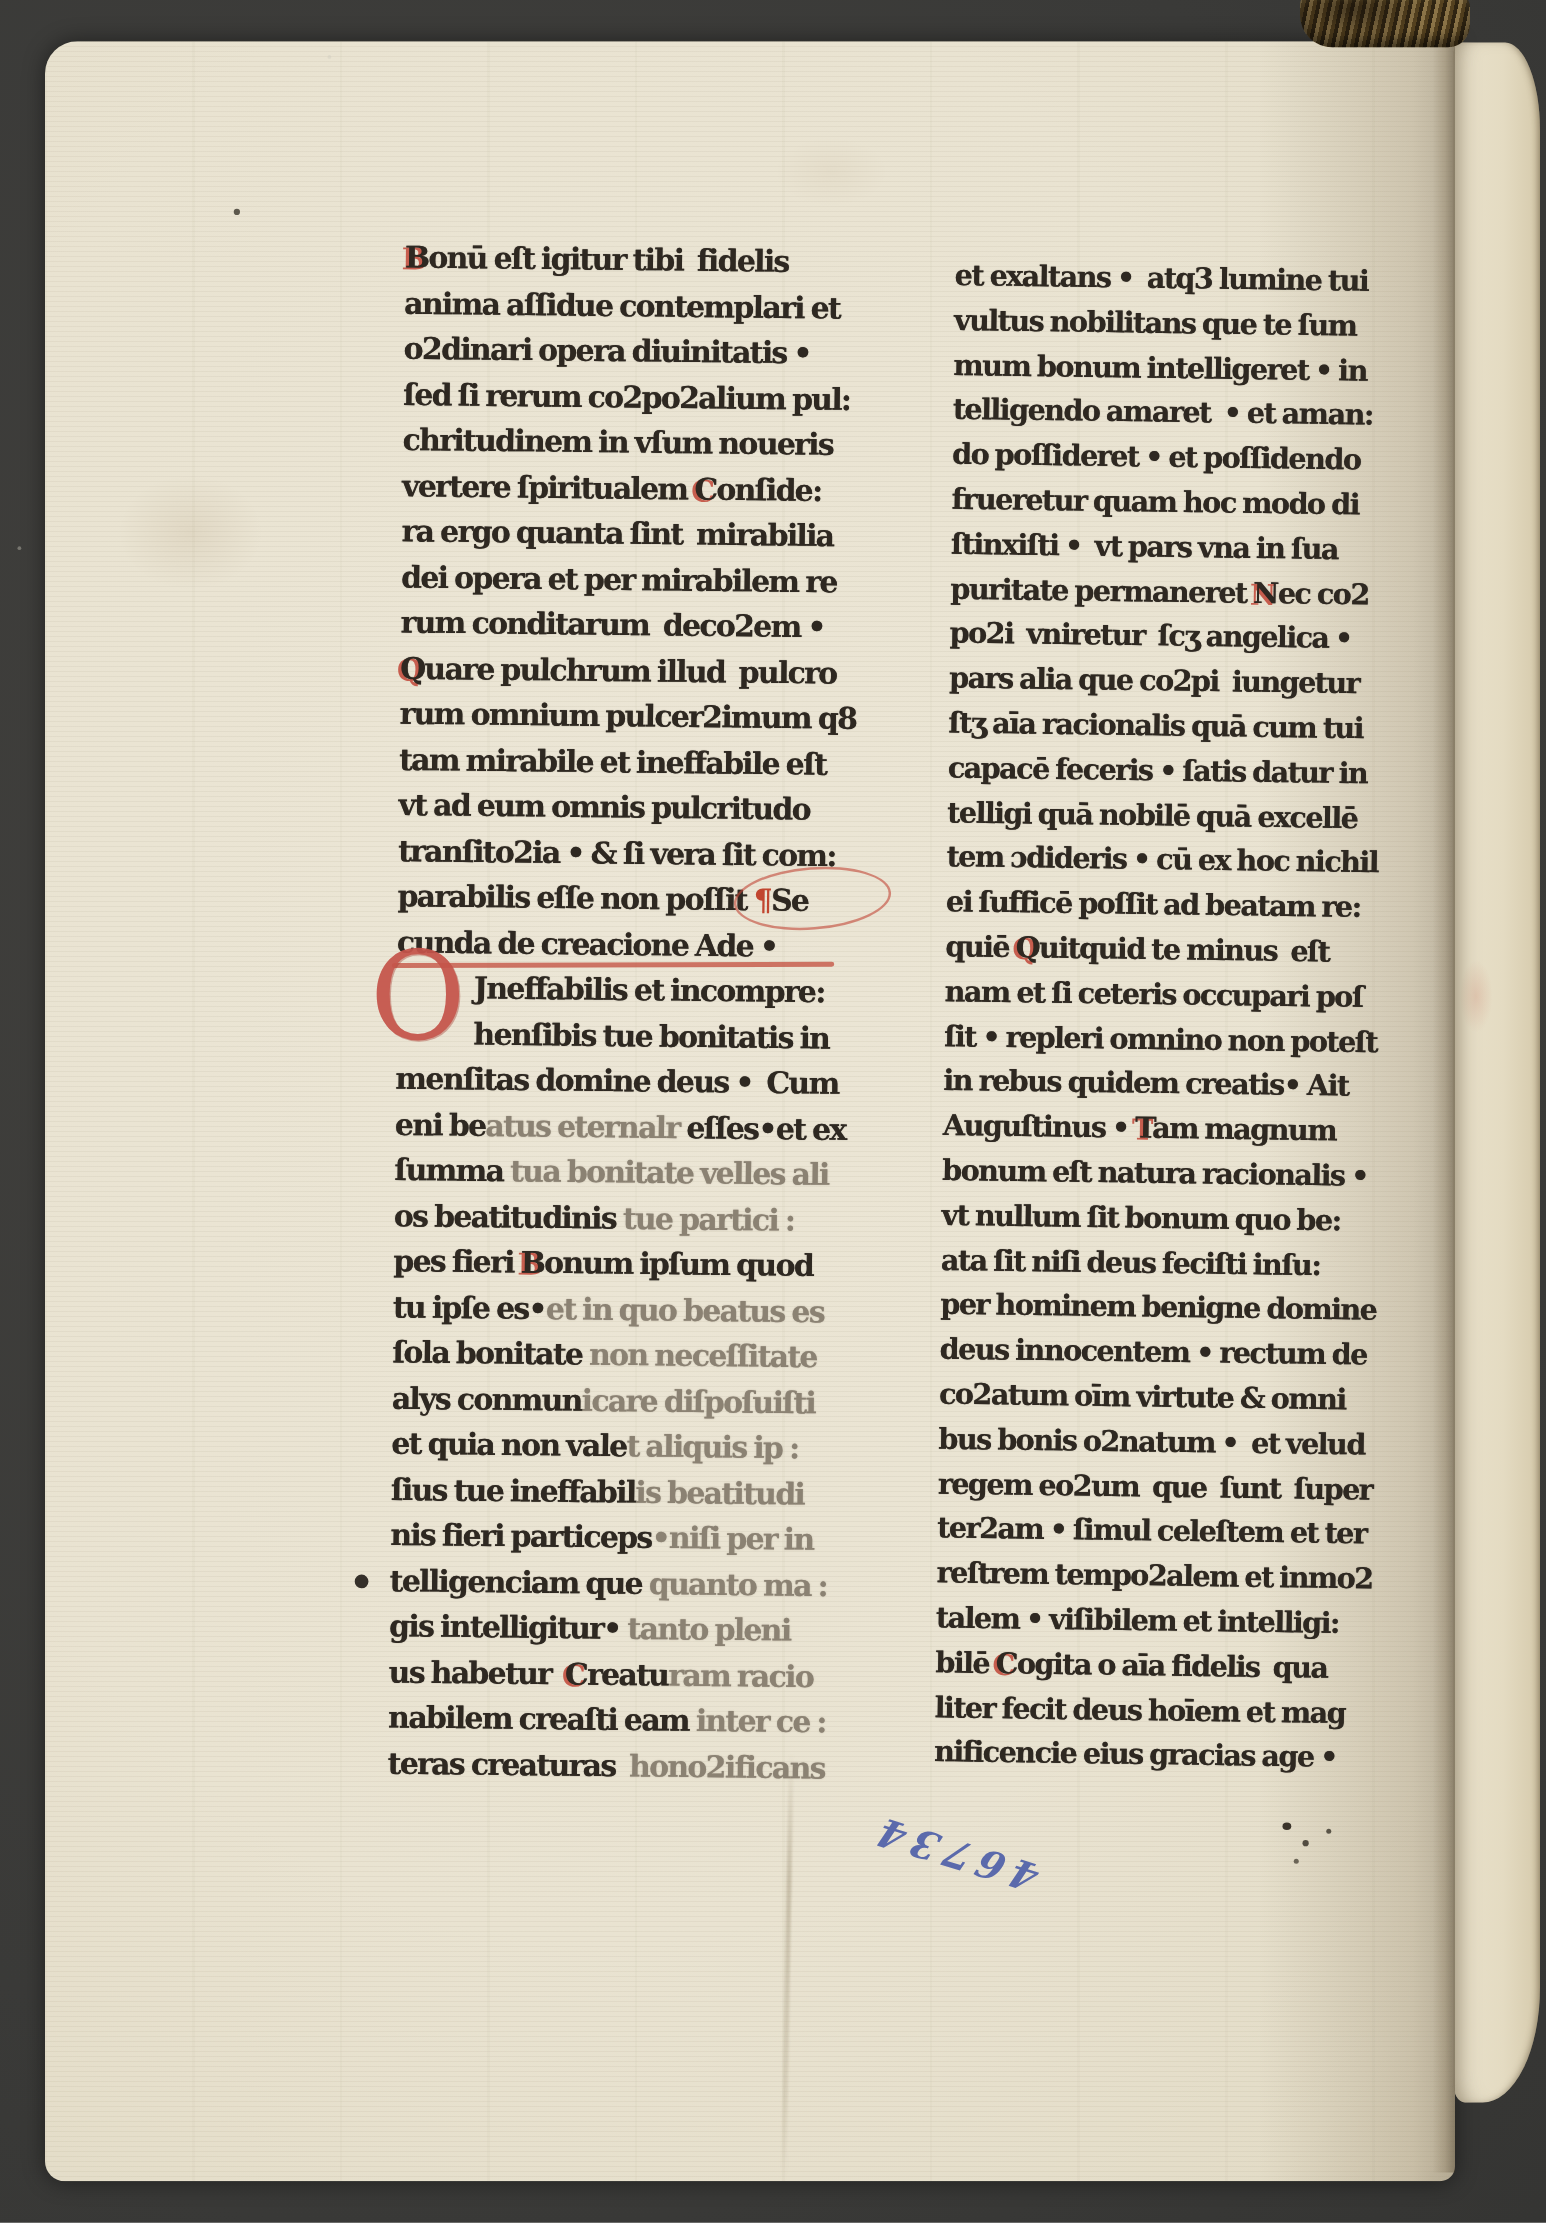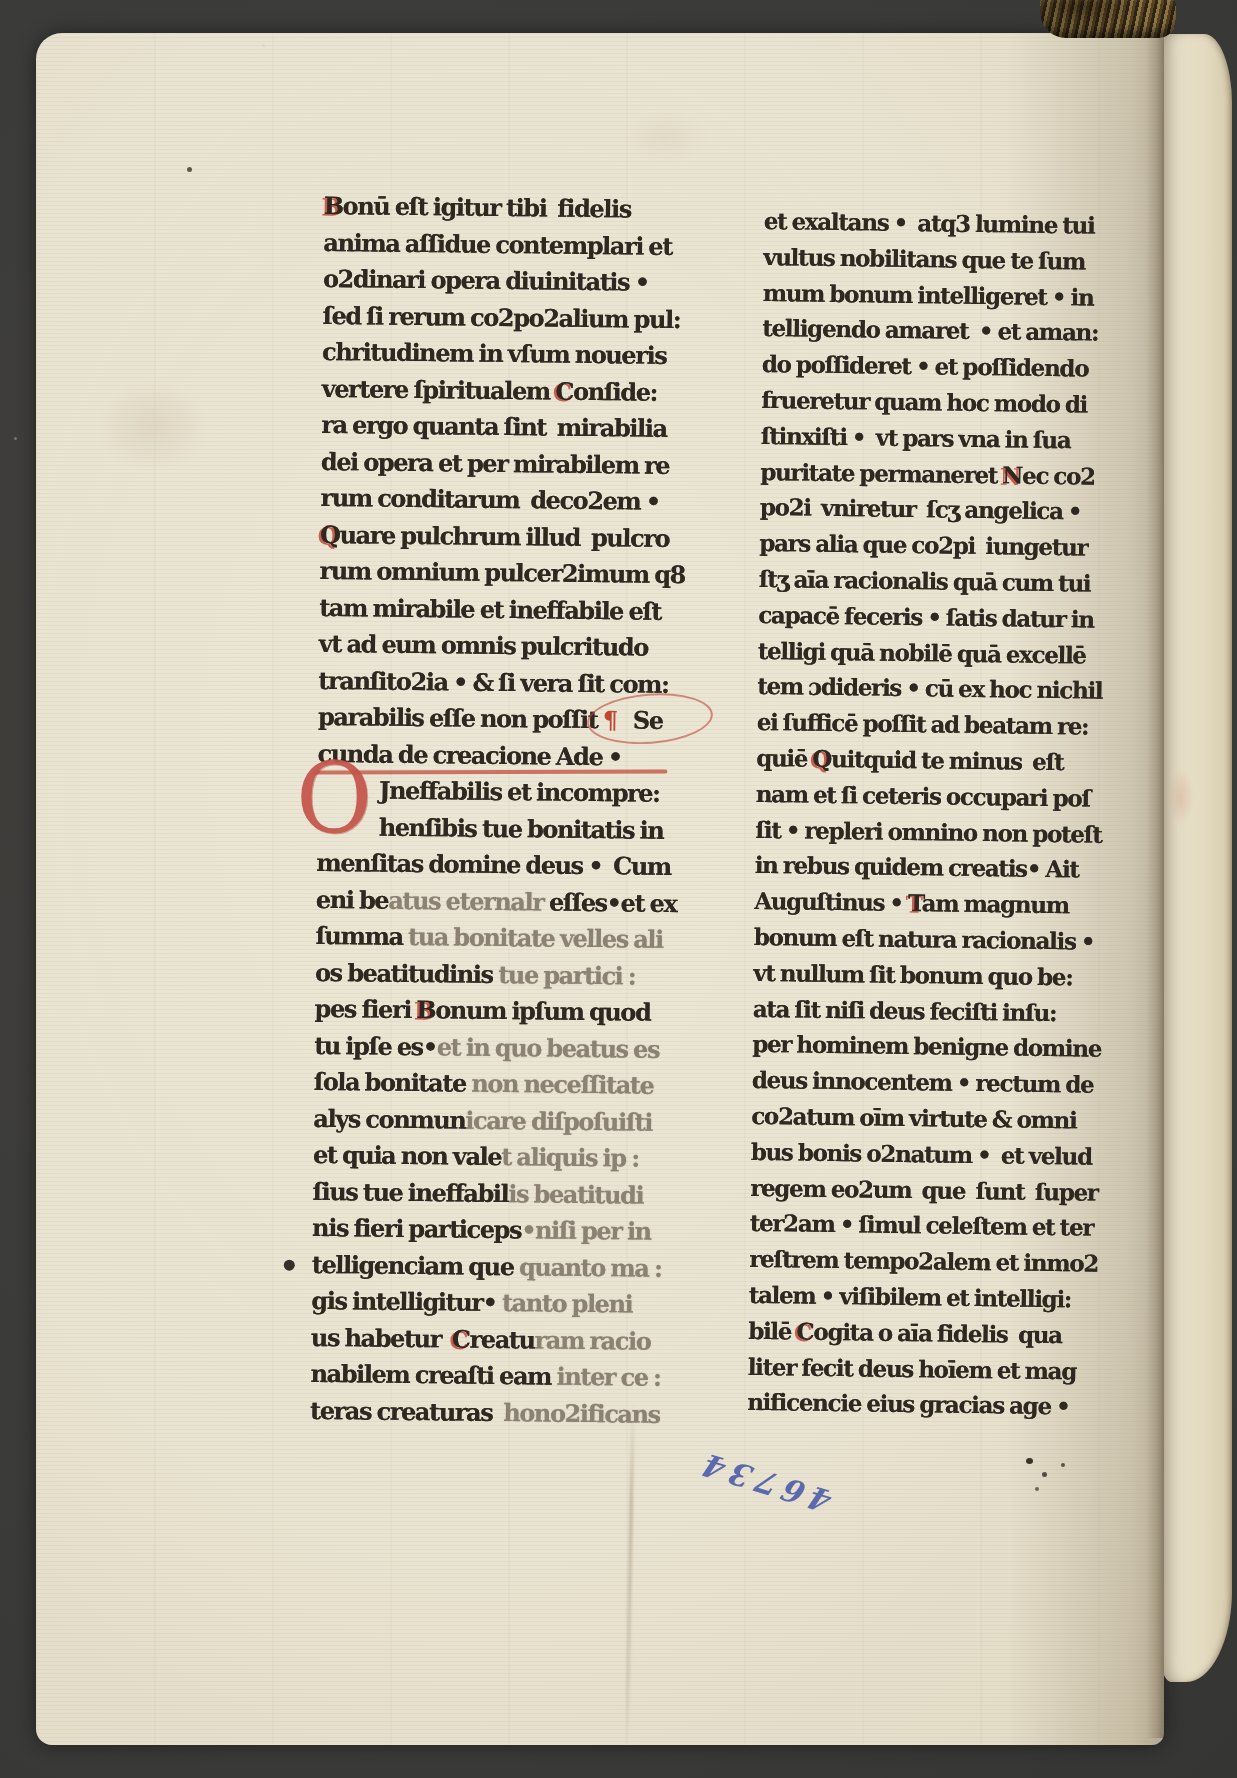--- a/index.html
+++ b/index.html
@@ -44,21 +44,21 @@
     text-shadow:0 0 .6px rgba(46,40,33,.75);transform-origin:top left;}
   .col .line{position:relative;}
   .col-left{left:324px;top:188px;font-size:24px;line-height:36.5px;
     letter-spacing:-1.4px;word-spacing:-1.5px;transform:rotate(.65deg);}
   .col-right{left:764px;top:203px;font-size:23px;line-height:35.8px;
     letter-spacing:-1.3px;word-spacing:-1.5px;transform:rotate(.8deg);}
   .seg{}
   .seg-f{color:#8b8273;text-shadow:0 0 1px rgba(139,130,115,.7);}
   .seg-rc{text-shadow:-2.5px 1.5px 0 rgba(193,70,55,.85), 0 0 .6px rgba(46,40,33,.75);}
   .seg-red{color:#c1452f;text-shadow:none;}
-  .seg-ring{position:relative;display:inline-block;padding-left:16px;}
+  .seg-ring{position:relative;display:inline-block;}
   .seg-ring::after{content:"";position:absolute;left:-30px;top:-9px;width:122px;height:46px;
     border:2.5px solid rgba(193,70,55,.6);border-radius:50%;transform:rotate(-5deg);}
   .seg-ul{position:relative;display:inline-block;}
   .seg-ul::after{content:"";position:absolute;left:-4px;right:-46px;bottom:1px;height:3.5px;
     background:rgba(193,70,55,.72);border-radius:2px;transform:rotate(-.8deg);}
   .ci{padding-left:62px;}
   .mdot::before{content:"";position:absolute;left:-28px;top:13px;width:11px;height:11px;
     border-radius:50%;background:#35302a;}
 
   

